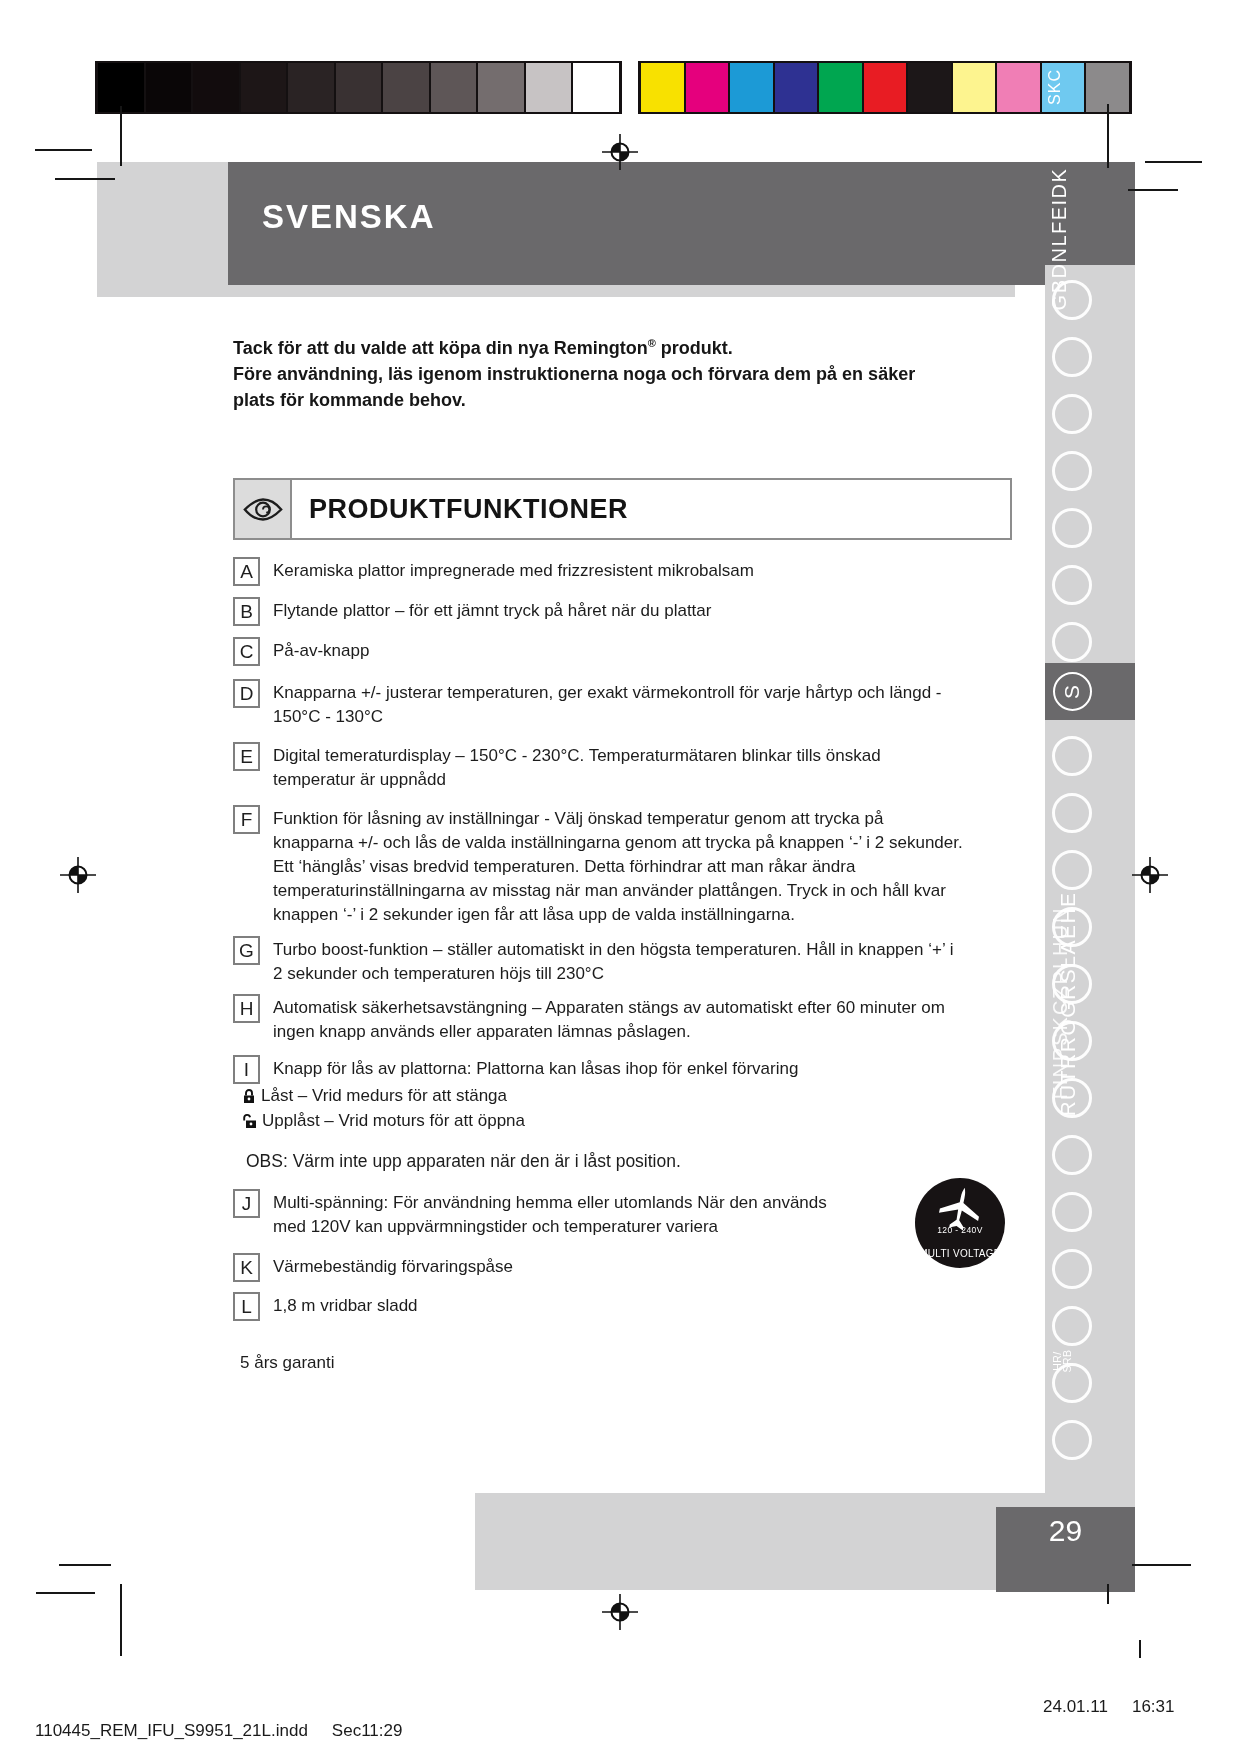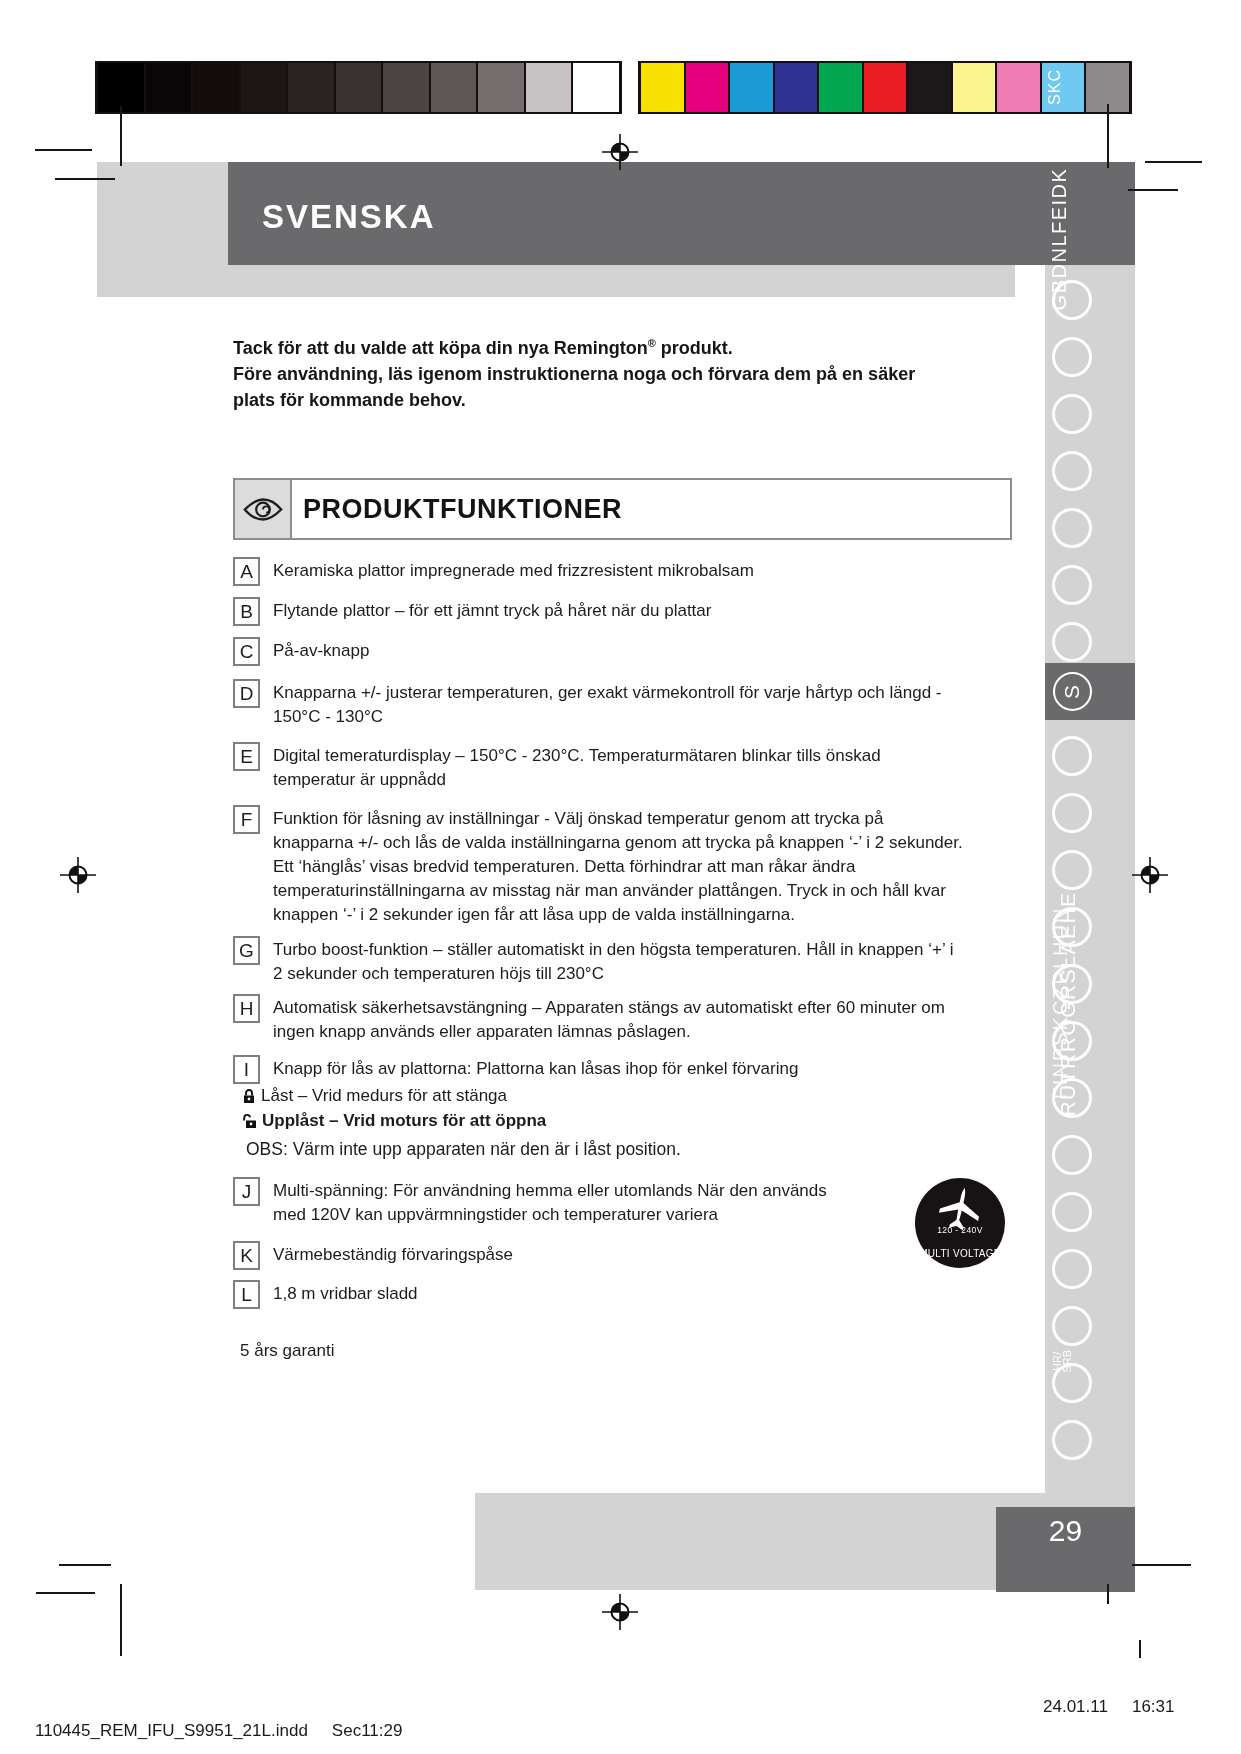--- a/index.html
+++ b/index.html
@@ -12,21 +12,21 @@
     overflow: hidden;
     font-family: "Liberation Sans", sans-serif;
     color: #1f1f1f;
   }
   
   .calbar { position:absolute; top:61px; height:53px; background:#141011; display:flex; padding:2px; }
   .calbar .swatch { flex:1 1 0; margin:0 1px; }
   #cal-gray  { left:95px;  width:527px; }
   #cal-color { left:638px; width:494px; }
   
-  .dark-bar { position:absolute; left:228px; top:162px; width:907px; height:103px; background:#6a696b; }
+  .dark-bar { position:absolute; left:228px; top:162px; width:907px; height:123px; background:#6a696b; }
   .lgray    { position:absolute; background:#d3d3d4; }
   #lg-left  { left:97px;  top:162px; width:131px; height:135px; }
   #lg-band  { left:228px; top:265px; width:787px; height:32px; }
   .svenska  { position:absolute; left:34px; top:36px; font-size:33px; font-weight:700;
               letter-spacing:2px; color:#fff; }
   
   #rcol { position:absolute; left:1045px; top:265px; width:90px; height:1230px; background:#d3d3d4; }
   #rcol .circ { position:absolute; left:7px; width:40px; height:40px; border-radius:50%;
                 border:3px solid rgba(255,255,255,.95); }
   #s-block { position:absolute; left:1045px; top:663px; width:90px; height:57px; background:#6a696b; }
@@ -47,36 +47,36 @@
                        color:#fff; font-size:30px; }
   
   #intro { position:absolute; left:233px; top:330px; width:715px;
            font-size:18px; font-weight:700; line-height:26px; color:#161616; }
   #intro sup { font-size:11px; }
   
   #prod-box { position:absolute; left:233px; top:478px; width:779px; height:62px;
               border:2px solid #8d8d8d; background:#fff; display:flex; align-items:stretch; }
   #eye-cell { width:57px; flex:0 0 57px; background:#dcdcdc; border-right:2px solid #8d8d8d;
               display:flex; align-items:center; justify-content:center; }
-  #prod-title { display:flex; align-items:center; padding-left:11px; font-size:27px;
+  #prod-title { display:flex; align-items:center; padding-left:17px; font-size:27px;
                 font-weight:700; letter-spacing:.5px; color:#141414; }
   
   #features { position:absolute; left:233px; top:556px; width:782px; }
   .feat-row { display:flex; align-items:flex-start; margin-bottom:10px; }
   .letter-box { width:27px; height:29px; flex:0 0 27px; border:2px solid #7f7f7f; background:#fff;
                 display:flex; align-items:center; justify-content:center;
                 font-size:19px; color:#1f1f1f; margin-right:13px; margin-top:1px; }
   .feat-text { font-size:17px; line-height:24px; padding-top:3px; width:690px; color:#1c1c1c; }
   .w-narrow .feat-text { width:560px; }
   .mb12 { margin-bottom:12px; } .mb8 { margin-bottom:8px; } .mb7 { margin-bottom:7px; }
   .mb2 { margin-bottom:2px; } .mb9 { margin-bottom:9px; } .mb13 { margin-bottom:13px; }
   .lock-line { display:flex; align-items:center; margin:0 0 5px 9px; height:20px;
                font-size:17px; color:#1c1c1c; }
   .lock-line svg { margin-right:5px; }
-  #lock-open-line { margin-bottom:6px;font-weight:bold; }
+  #lock-open-line { margin-bottom:18px; }
   #obs-line { margin:0 0 15px 13px; font-size:17.5px; line-height:24px; color:#1c1c1c; }
   #guarantee { margin:32px 0 0 7px; font-size:17px; color:#1c1c1c; }
   
   #badge { position:absolute; left:915px; top:1178px; width:90px; height:90px; border-radius:50%;
            background:#171314; color:#fff; text-align:center; }
   #badge svg { position:absolute; left:18px; top:5px; transform:rotate(12deg); }
   .badge-l1 { position:absolute; left:0; right:0; top:47px; font-size:8.5px; letter-spacing:.4px; }
   .badge-l2 { position:absolute; left:0; right:0; top:70px; font-size:10px; letter-spacing:.3px; }
   
   .reg { position:absolute; width:36px; height:36px; }

